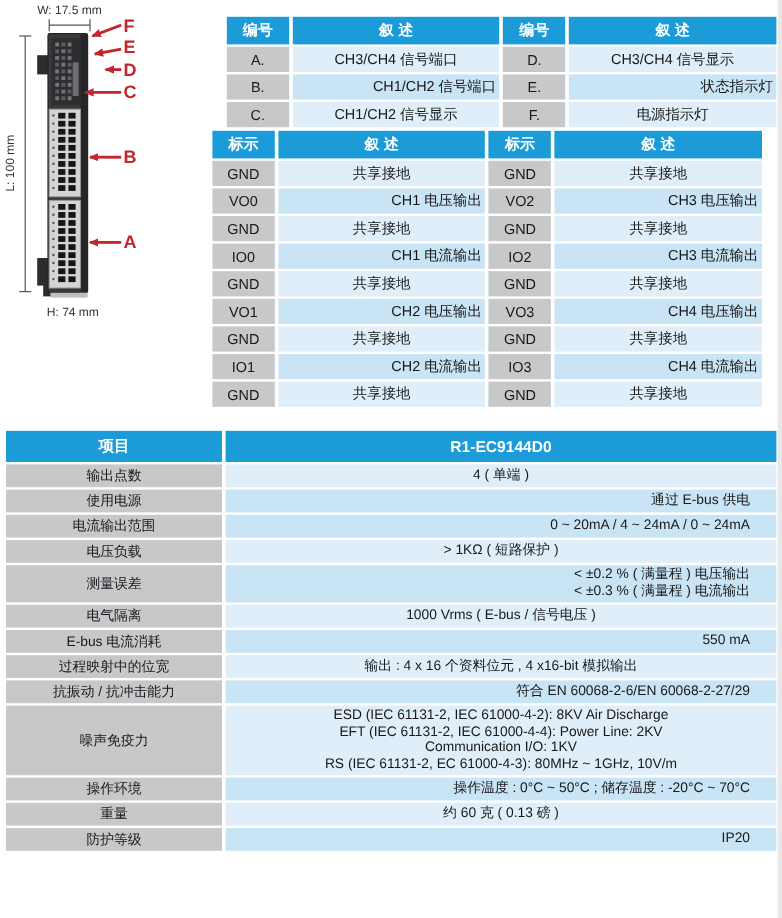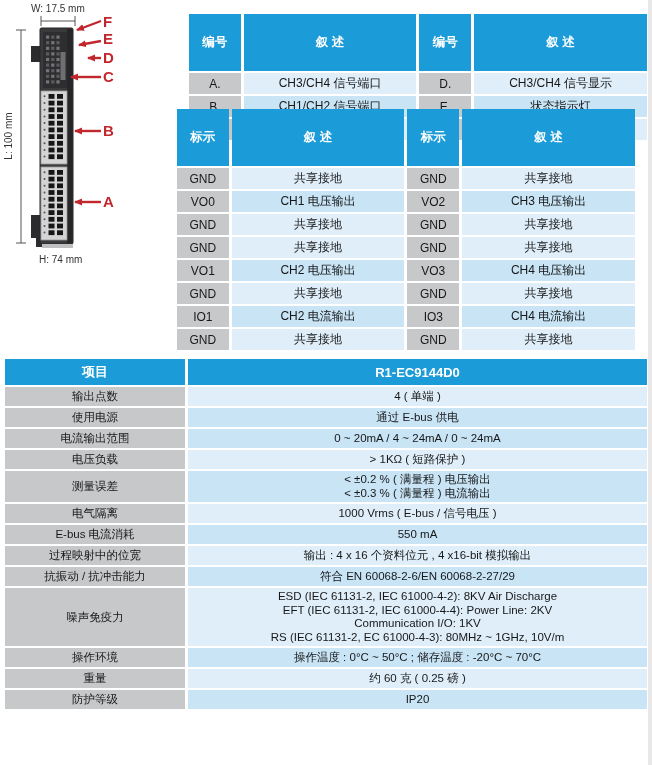--- a/index.html
+++ b/index.html
@@ -9,31 +9,31 @@
     --row-deep:#c9e4f5;
     --callout-red:#c1272d;
     --ink:#17181a;
   }
   *{margin:0;padding:0;box-sizing:border-box;}
   body{background:#e8e8e8;font-family:"Liberation Sans","DejaVu Sans",sans-serif;}
   .page{position:relative;width:648px;height:765px;background:#ffffff;overflow:hidden;}
 
   
   table{border-collapse:separate;border-spacing:3px 2px;table-layout:fixed;width:100%;}
-  th{background:var(--hdr-blue);color:#fff;font-weight:bold;font-size:12.5px;padding:20px 2px;text-align:center;}
+  th{background:var(--hdr-blue);color:#fff;font-weight:bold;font-size:12.5px;padding:3px 2px;text-align:center;}
   td{font-size:12px;color:var(--ink);text-align:center;padding:2px 3px;vertical-align:middle;}
   td.key{background:var(--cell-gray);}
   tr.odd  td.val{background:var(--row-light);}
-  tr.even td.val{background:var(--row-deep);}
+  tr.even td.val{background:var(--row-deep);text-align:right;}
 
   #callout-table-wrap{position:absolute;left:186px;top:12px;width:464px;}
   #pin-table-wrap{position:absolute;left:174px;top:107px;width:464px;}
   #spec-table-wrap{position:absolute;left:2px;top:357px;width:648px;}
 
-  #spec-table td{font-size:11.5px;padding:2px 6px;}
+  #spec-table td{font-size:11.5px;padding:2px 22px;}
   #spec-table td.val div{line-height:13.5px;}
   #spec-table th{font-size:13px;padding:4px 6px;}
   #spec-table td.key{width:180px;}
 
   
   #diagram-area{position:absolute;left:0;top:0;width:185px;height:290px;}
   .dim-text{font-size:10px;fill:#333;font-family:"Liberation Sans","DejaVu Sans",sans-serif;}
   .dim-line{stroke:#555;stroke-width:1;}
   .callout-letter{font-size:15px;font-weight:bold;fill:var(--callout-red);font-family:"Liberation Sans","DejaVu Sans",sans-serif;}
   .callout-shaft{stroke:var(--callout-red);stroke-width:2.4;}
@@ -275,20 +275,26 @@
             <td class="val">CH1 电压输出</td>
             <td class="key">VO2</td>
             <td class="val">CH3 电压输出</td>
           </tr>
           <tr class="odd">
             <td class="key">GND</td>
             <td class="val">共享接地</td>
             <td class="key">GND</td>
             <td class="val">共享接地</td>
           </tr>
+          <tr class="even">
+            <td class="key">IO0</td>
+            <td class="val">CH1 电流输出</td>
+            <td class="key">IO2</td>
+            <td class="val">CH3 电流输出</td>
+          </tr>
           <tr class="odd">
             <td class="key">GND</td>
             <td class="val">共享接地</td>
             <td class="key">GND</td>
             <td class="val">共享接地</td>
           </tr>
           <tr class="even">
             <td class="key">VO1</td>
             <td class="val">CH2 电压输出</td>
             <td class="key">VO3</td>
@@ -395,21 +401,21 @@
           </tr>
           <tr class="even">
             <td class="key">操作环境</td>
             <td class="val">
               <div>操作温度 : 0°C ~ 50°C ; 储存温度 : -20°C ~ 70°C</div>
             </td>
           </tr>
           <tr class="odd">
             <td class="key">重量</td>
             <td class="val">
-              <div>约 60 克 ( 0.25 磅 )</div>
+              <div>约 60 克 ( 0.13 磅 )</div>
             </td>
           </tr>
           <tr class="even">
             <td class="key">防护等级</td>
             <td class="val">
               <div>IP20</div>
             </td>
           </tr>
         </tbody>
     </table>

